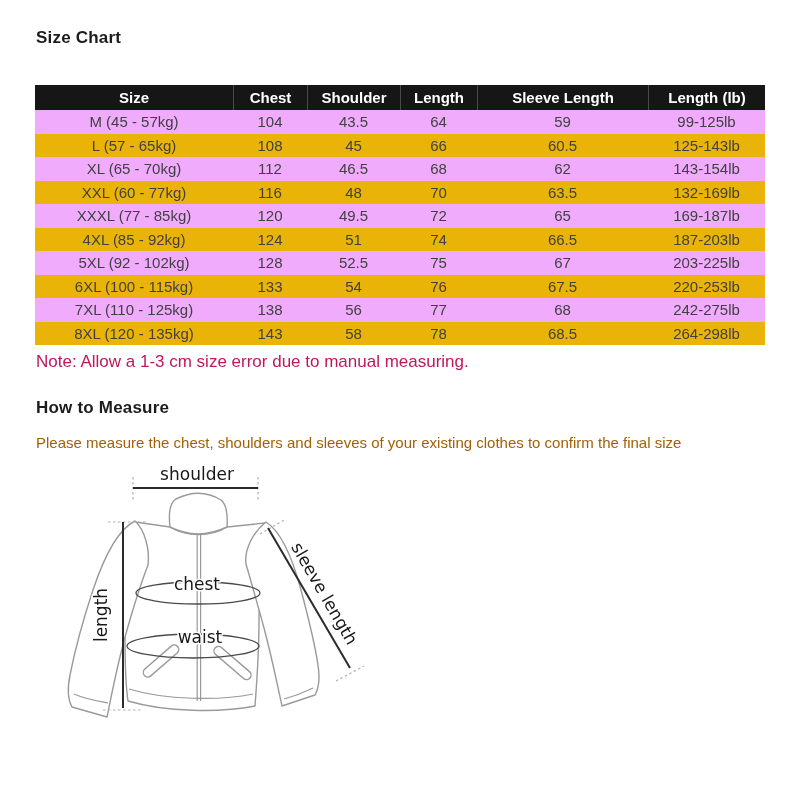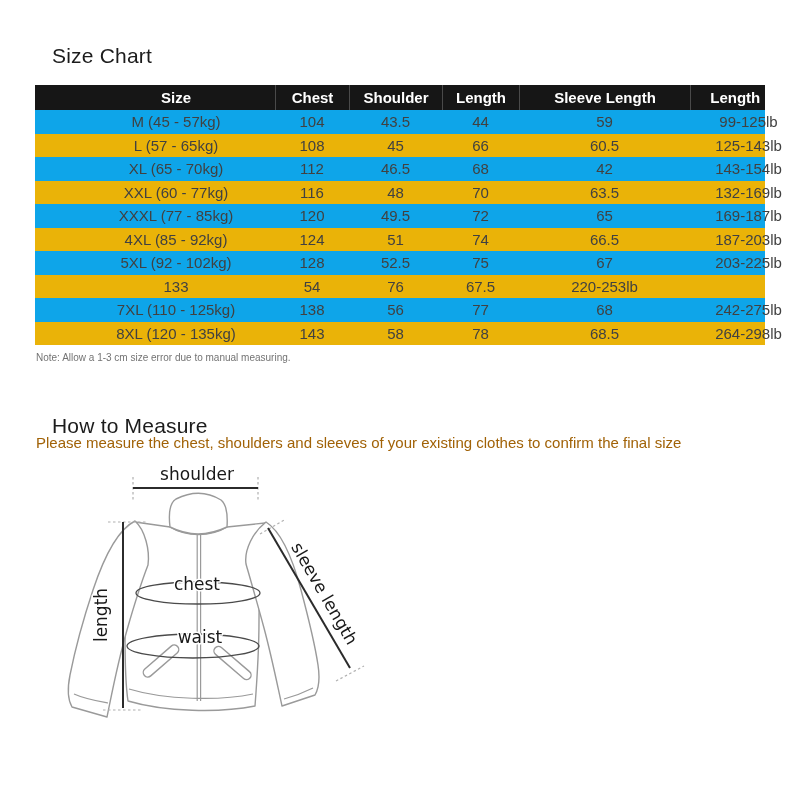--- a/index.html
+++ b/index.html
@@ -1,50 +1,49 @@
 <!DOCTYPE html>
 <html><head>
 <meta charset="utf-8">
 <style>
   html,body{margin:0;padding:0;background:#fff;}
   .page{
     position:relative;width:800px;height:800px;background:#ffffff;overflow:hidden;
     font-family:"Liberation Sans","DejaVu Sans",sans-serif;color:#3f3f3f;
   }
   .h1{
-    position:absolute;left:36px;font-size:21px;font-weight:normal;color:#1c1c1c;
-    letter-spacing:0.2px;margin:16px;
+    position:absolute;left:36px;font-size:17px;font-weight:bold;color:#1c1c1c;
+    letter-spacing:0.2px;margin:0;
   }
   .title{top:28px;}
   .unit{
     position:absolute;left:36px;top:63px;font-size:11px;font-weight:bold;color:#2a2a2a;margin-top:26px;
   }
   .table{
     position:absolute;left:35px;top:85px;width:730px;font-size:15px;
   }
   .thead,.trow{
     display:grid;
     grid-template-columns:198px 74px 93px 77px 171px 117px;
-    padding-left:42px;
   }
   .thead{
     background:#161616;color:#ffffff;height:25px;
   }
   .th{
     line-height:25px;text-align:center;font-weight:bold;box-sizing:border-box;
     white-space:nowrap;overflow:hidden;
   }
   .th + .th{border-left:1px solid #4a4a4a;}
-  .trow{height:23.5px;background:#0ea5e9;}
+  .trow{height:23.5px;background:#f0abfc;}
   .trow.alt{background:#eab308;}
   .td{
     line-height:23.5px;text-align:center;color:#414141;white-space:nowrap;overflow:hidden;
   }
   .note{
-    position:absolute;left:36px;top:352px;font-size:10px;color:#737373;
+    position:absolute;left:36px;top:352px;font-size:17px;color:#be185d;
   }
   .h2{top:398px;}
   .desc{
     position:absolute;left:36px;top:434px;font-size:15px;color:#a16207;white-space:nowrap;
   }
   .diagram{
     position:absolute;left:55px;top:450px;width:320px;height:350px;
   }
   .diagram .garment{fill:#ffffff;stroke:#9a9a9a;stroke-width:1.4;stroke-linejoin:round;}
   .diagram .detail{fill:none;stroke:#9a9a9a;stroke-width:1.2;}
@@ -71,38 +70,38 @@
         <div class="th">Shoulder</div>
         <div class="th">Length</div>
         <div class="th">Sleeve Length</div>
         <div class="th">Length (lb)</div>
       </div>
     <div>
         <div class="trow">
           <div class="td">M (45 - 57kg)</div>
           <div class="td">104</div>
           <div class="td">43.5</div>
-          <div class="td">44</div>
+          <div class="td">64</div>
           <div class="td">59</div>
           <div class="td">99-125lb</div>
         </div>
         <div class="trow alt">
           <div class="td">L (57 - 65kg)</div>
           <div class="td">108</div>
           <div class="td">45</div>
           <div class="td">66</div>
           <div class="td">60.5</div>
           <div class="td">125-143lb</div>
         </div>
         <div class="trow">
           <div class="td">XL (65 - 70kg)</div>
           <div class="td">112</div>
           <div class="td">46.5</div>
           <div class="td">68</div>
-          <div class="td">42</div>
+          <div class="td">62</div>
           <div class="td">143-154lb</div>
         </div>
         <div class="trow alt">
           <div class="td">XXL (60 - 77kg)</div>
           <div class="td">116</div>
           <div class="td">48</div>
           <div class="td">70</div>
           <div class="td">63.5</div>
           <div class="td">132-169lb</div>
         </div>
@@ -124,20 +123,21 @@
         </div>
         <div class="trow">
           <div class="td">5XL (92 - 102kg)</div>
           <div class="td">128</div>
           <div class="td">52.5</div>
           <div class="td">75</div>
           <div class="td">67</div>
           <div class="td">203-225lb</div>
         </div>
         <div class="trow alt">
+          <div class="td">6XL (100 - 115kg)</div>
           <div class="td">133</div>
           <div class="td">54</div>
           <div class="td">76</div>
           <div class="td">67.5</div>
           <div class="td">220-253lb</div>
         </div>
         <div class="trow">
           <div class="td">7XL (110 - 125kg)</div>
           <div class="td">138</div>
           <div class="td">56</div>

